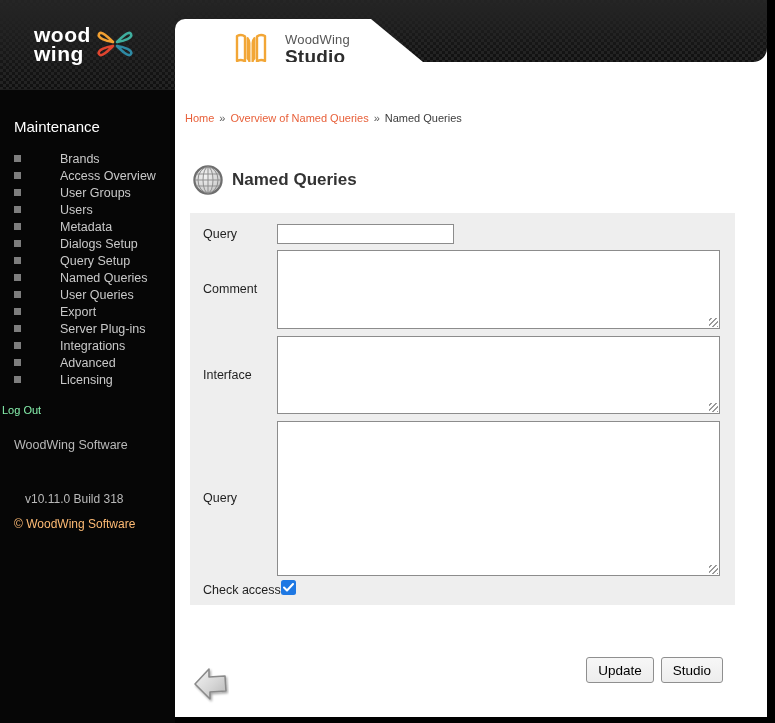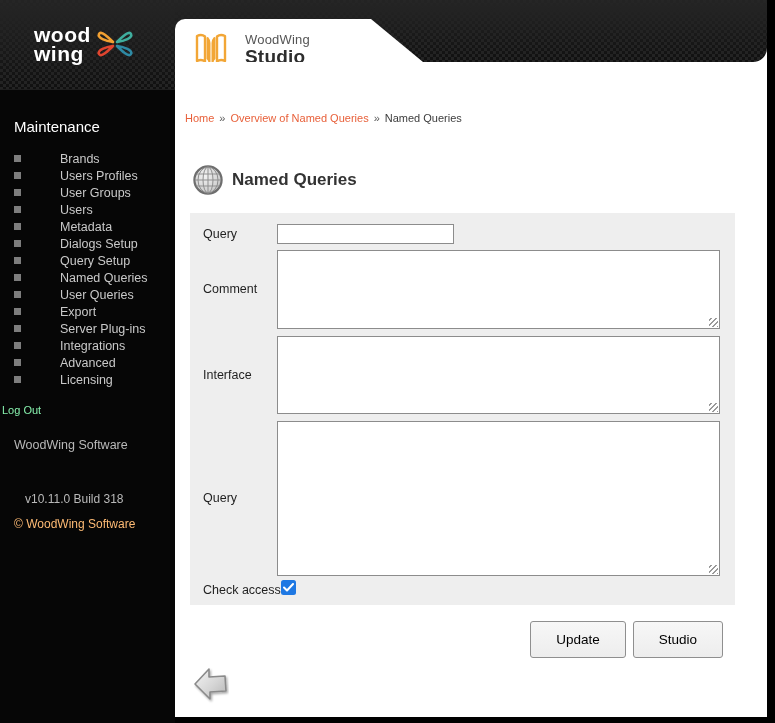--- a/index.html
+++ b/index.html
@@ -33,21 +33,21 @@
   .version { position:absolute; left:25px; top:492px; color:#b9b9b9; font-size:12px; }
   .copyright { position:absolute; left:14px; top:517px; color:#fdba74; font-size:12px; }
   
   .main { position:absolute; left:175px; top:0; width:592px; height:717px; background:#ffffff; }
   .header-strip { position:absolute; left:0; top:0; width:592px; height:62px; border-bottom-right-radius:14px; }
   .header-tab {
     position:absolute; left:0; top:19px; width:250px; height:43px; background:#ffffff;
     border-top-left-radius:10px;
     clip-path:polygon(0 0, 196px 0, 248px 43px, 0 43px);
   }
-  .tab-inner { position:absolute; left:0px; top:12px; display:flex; align-items:center; }
+  .tab-inner { position:absolute; left:0px; top:12px; display:flex; align-items:center;padding-left:40px; }
   .studio-book { margin-left:18px; }
   .studio-text { margin-left:16px; margin-top:2px; }
   .studio-brand { font-size:13px; color:#555; line-height:14px; letter-spacing:0.2px; }
   .studio-product { font-size:19px; color:#2e2e2e; font-weight:bold; line-height:19px; letter-spacing:0.2px; }
   
   .breadcrumb { position:absolute; left:10px; top:112px; font-size:11px; color:#3c3c3c; }
   .breadcrumb a { color:#e8603a; text-decoration:none; cursor:pointer; }
   .crumb-sep { color:#5a5a5a; margin:0 5px; }
   
   .page-title-row { position:absolute; left:18px; top:165px; display:flex; align-items:center; }
@@ -75,21 +75,21 @@
   .lbl-check { top:370px; }
   .checkbox {
     position:absolute; left:91px; top:367px; width:15px; height:15px; background:#1e78e3;
     border-radius:2.5px; display:flex; align-items:center; justify-content:center; cursor:pointer;
   }
   
   .btn-row { position:absolute; left:0; top:621px; width:548px; display:flex; justify-content:flex-end; gap:7px; }
   .btn {
     font-family:"Liberation Sans",sans-serif; font-size:13.5px; color:#000;
     background:linear-gradient(#f7f7f7,#ededed); border:1px solid #8f8f8f; border-radius:3px;
-    padding:2px 25px; height:37px; cursor:pointer;
+    padding:2px 11px; height:26px; cursor:pointer;margin-top:36px;
   }
   
   .back-arrow { position:absolute; left:18px; top:665px; cursor:pointer; }
 </style>
 </head>
 <body>
 
 <div class="screen">
 
   <aside class="sidebar">
@@ -110,21 +110,21 @@
 
     <div class="menu-title">Maintenance</div>
 
     <ul class="menu">
       <li>
           <span class="bullet"></span>
           <span class="mlabel">Brands</span>
         </li>
       <li>
           <span class="bullet"></span>
-          <span class="mlabel">Users Profiles</span>
+          <span class="mlabel">Access Overview</span>
         </li>
       <li>
           <span class="bullet"></span>
           <span class="mlabel">User Groups</span>
         </li>
       <li>
           <span class="bullet"></span>
           <span class="mlabel">Users</span>
         </li>
       <li>

